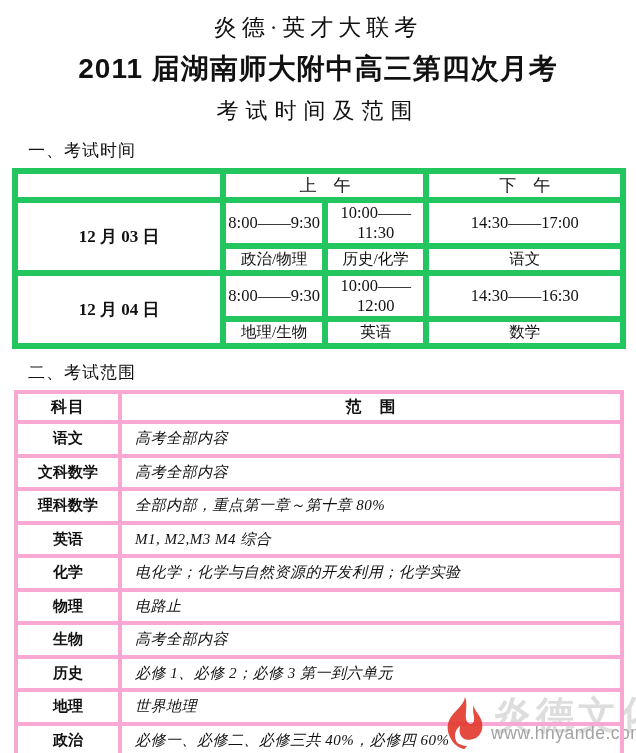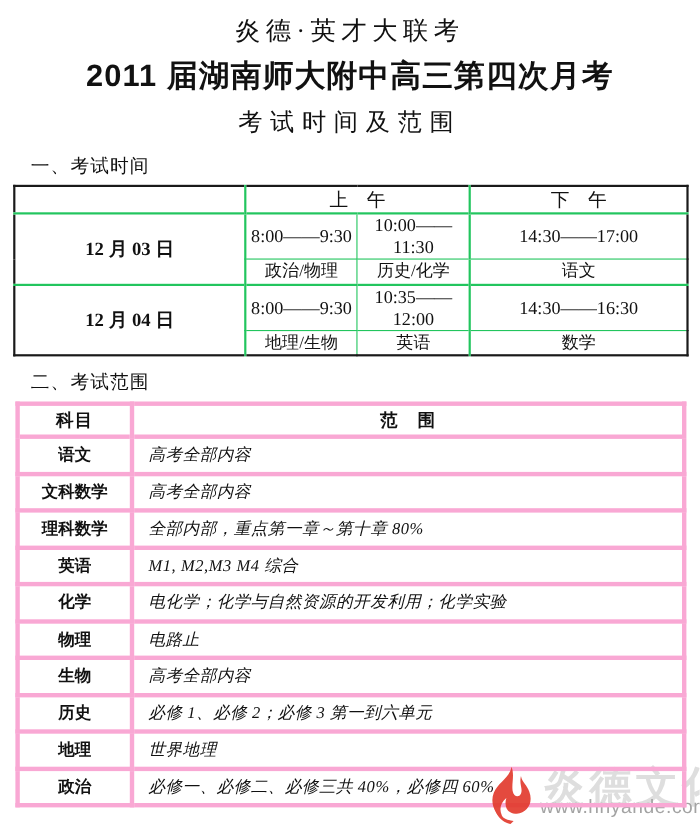--- a/index.html
+++ b/index.html
@@ -55,21 +55,21 @@
 
   
   table { border-collapse: collapse; }
   .schedule-table {
     width: 614px;
     margin-left: 12px;
     table-layout: fixed;
     border: 2px solid #1a1a1a;
   }
   .schedule-table td {
-    border: 1px solid #22c55e;
+    border: 6px solid #22c55e;
     text-align: center;
     vertical-align: middle;
     font-size: 16px;
     height: 23px;
     overflow: hidden;
   }
   .schedule-table .col-date    { width: 158px; }
   .schedule-table .col-slot1   { width: 154px; }
   .schedule-table .col-slot2   { width: 153px; }
   .schedule-table .col-slot3   { width: 149px; }
@@ -180,21 +180,21 @@
       <td class="col-slot3 time-cell pm">14:30——17:00</td>
     </tr>
     <tr>
       <td class="subject-cell">政治/物理</td>
       <td class="subject-cell">历史/化学</td>
       <td class="subject-cell pm">语文</td>
     </tr>
     <tr class="thickT">
       <td class="col-date date-cell" rowspan="2">12 月 04 日</td>
       <td class="time-cell">8:00——9:30</td>
-      <td class="time-cell">10:35——12:00</td>
+      <td class="time-cell">10:00——12:00</td>
       <td class="time-cell pm">14:30——16:30</td>
     </tr>
     <tr>
       <td class="subject-cell">地理/生物</td>
       <td class="subject-cell">英语</td>
       <td class="subject-cell pm">数学</td>
     </tr>
   </tbody>
     </table>
 

